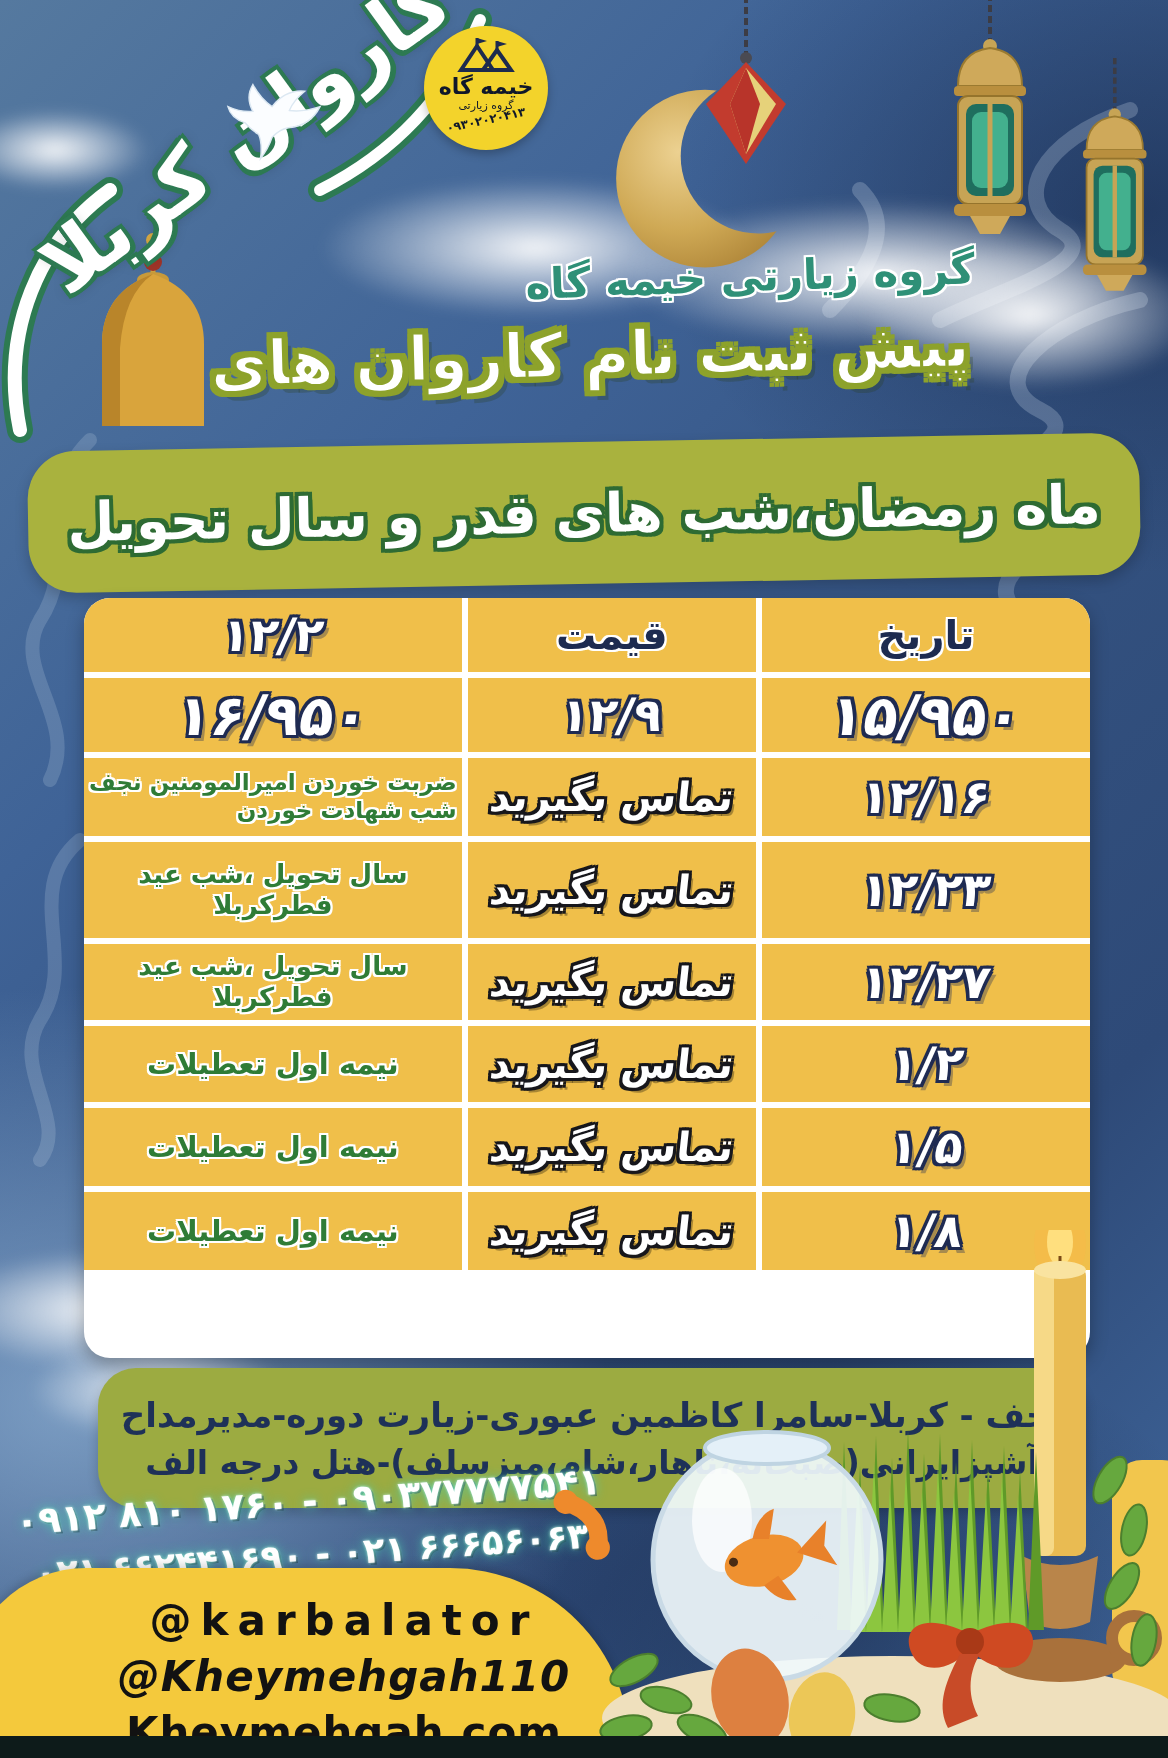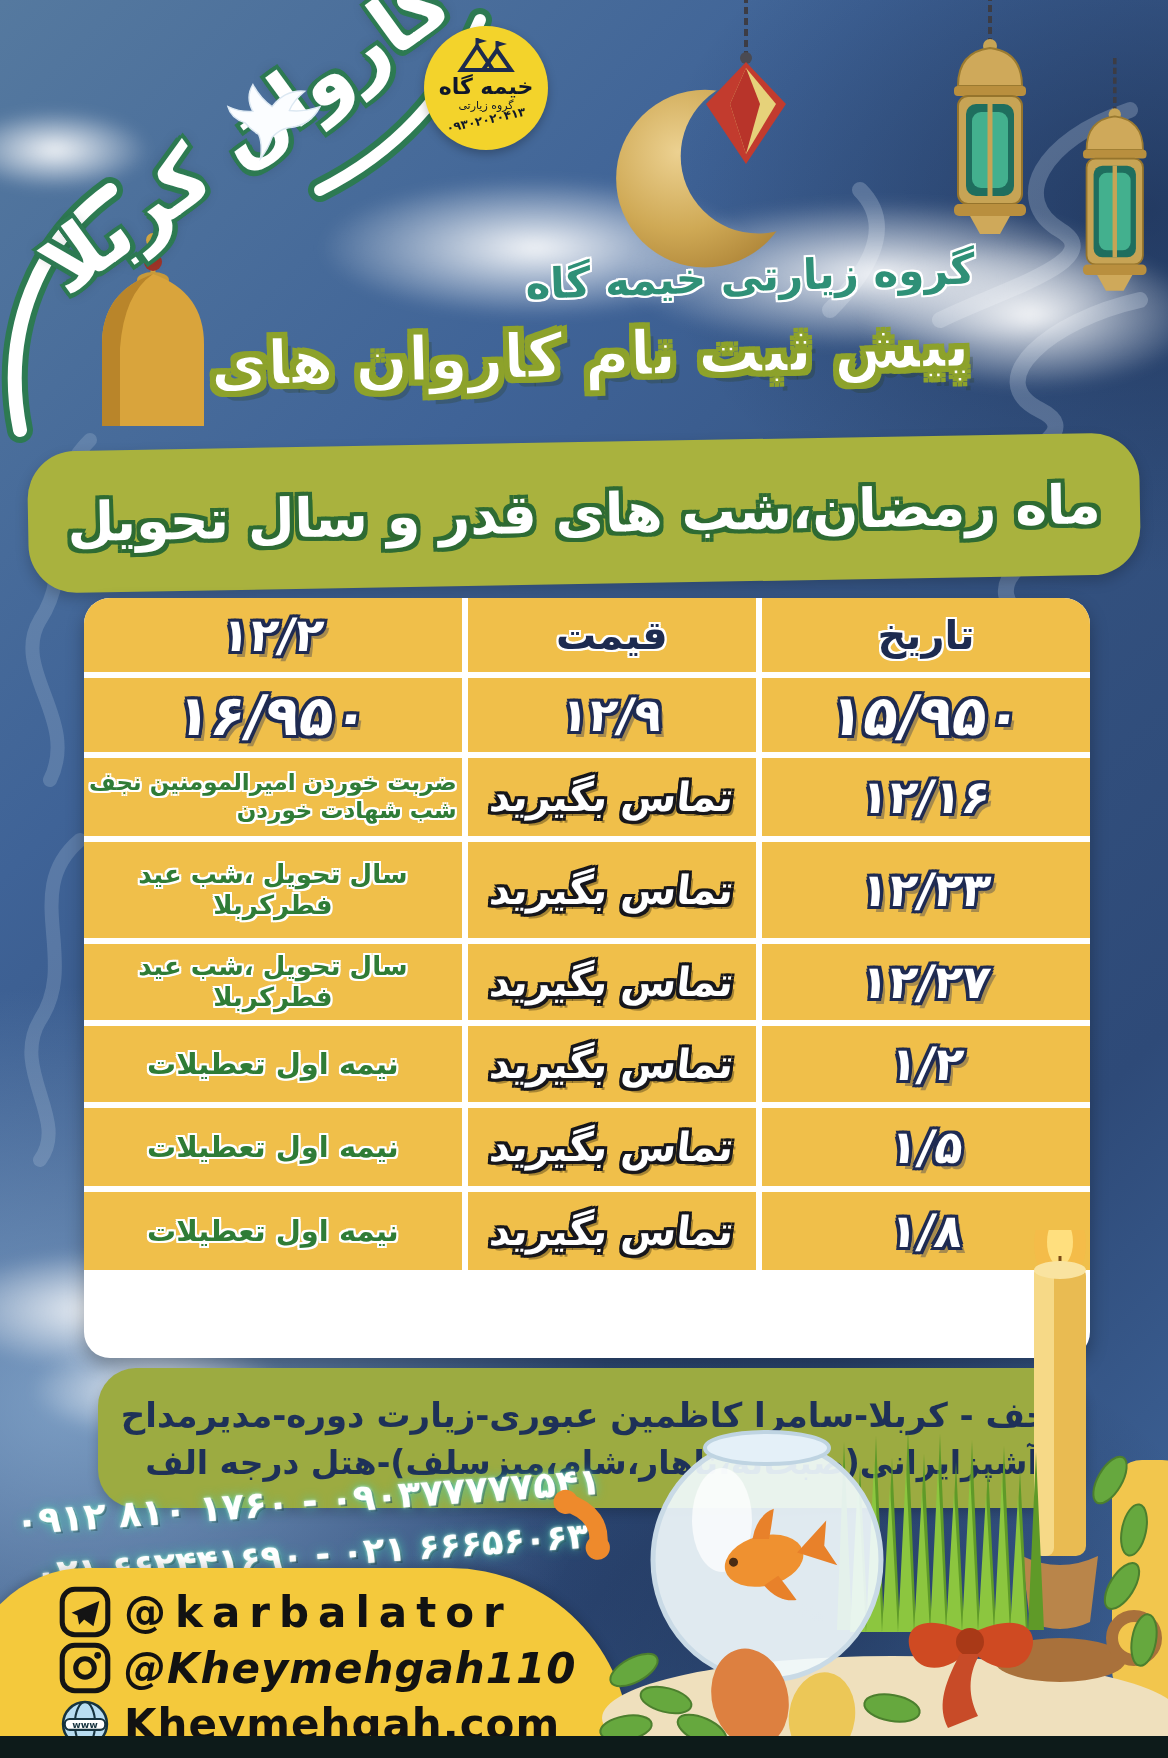--- a/index.html
+++ b/index.html
@@ -72,21 +72,21 @@
   
   .phones{left:6px;top:1480px;width:608px;text-align:center;transform:rotate(-4deg);direction:ltr;
     color:#fff;font-weight:900;
     text-shadow:0 0 12px rgba(72,205,172,.95),0 0 3px #eafff8,2px 2px 0 rgba(18,40,60,.55);}
   .phones .m{font-size:37px;letter-spacing:1px;}
   .phones .t{font-size:35px;margin-top:12px;letter-spacing:1px;}
 
   
   .blob{left:-34px;top:1568px;width:664px;height:200px;background:#f4c93c;
     border-radius:120px 180px 0 0;box-shadow:0 -3px 10px rgba(0,0,0,.18);padding:16px 0 0 92px;}
-  .srow{display:flex;align-items:center;gap:12px;height:56px;}
+  .srow{display:flex;align-items:center;gap:12px;height:56px;flex-direction:column;}
   .srow .txt{font-weight:900;color:#121212;}
   .srow.tg .txt{font-size:42px;letter-spacing:9px;}
   .srow.ig .txt{font-size:42px;letter-spacing:1px;font-style:italic;}
   .srow.web .txt{font-size:42px;letter-spacing:1px;text-align:right;}
 
   .strip{left:0;top:1736px;width:1168px;height:22px;background:#0d1b1a;z-index:40;}
 </style>
 </head>
 <body>
 

